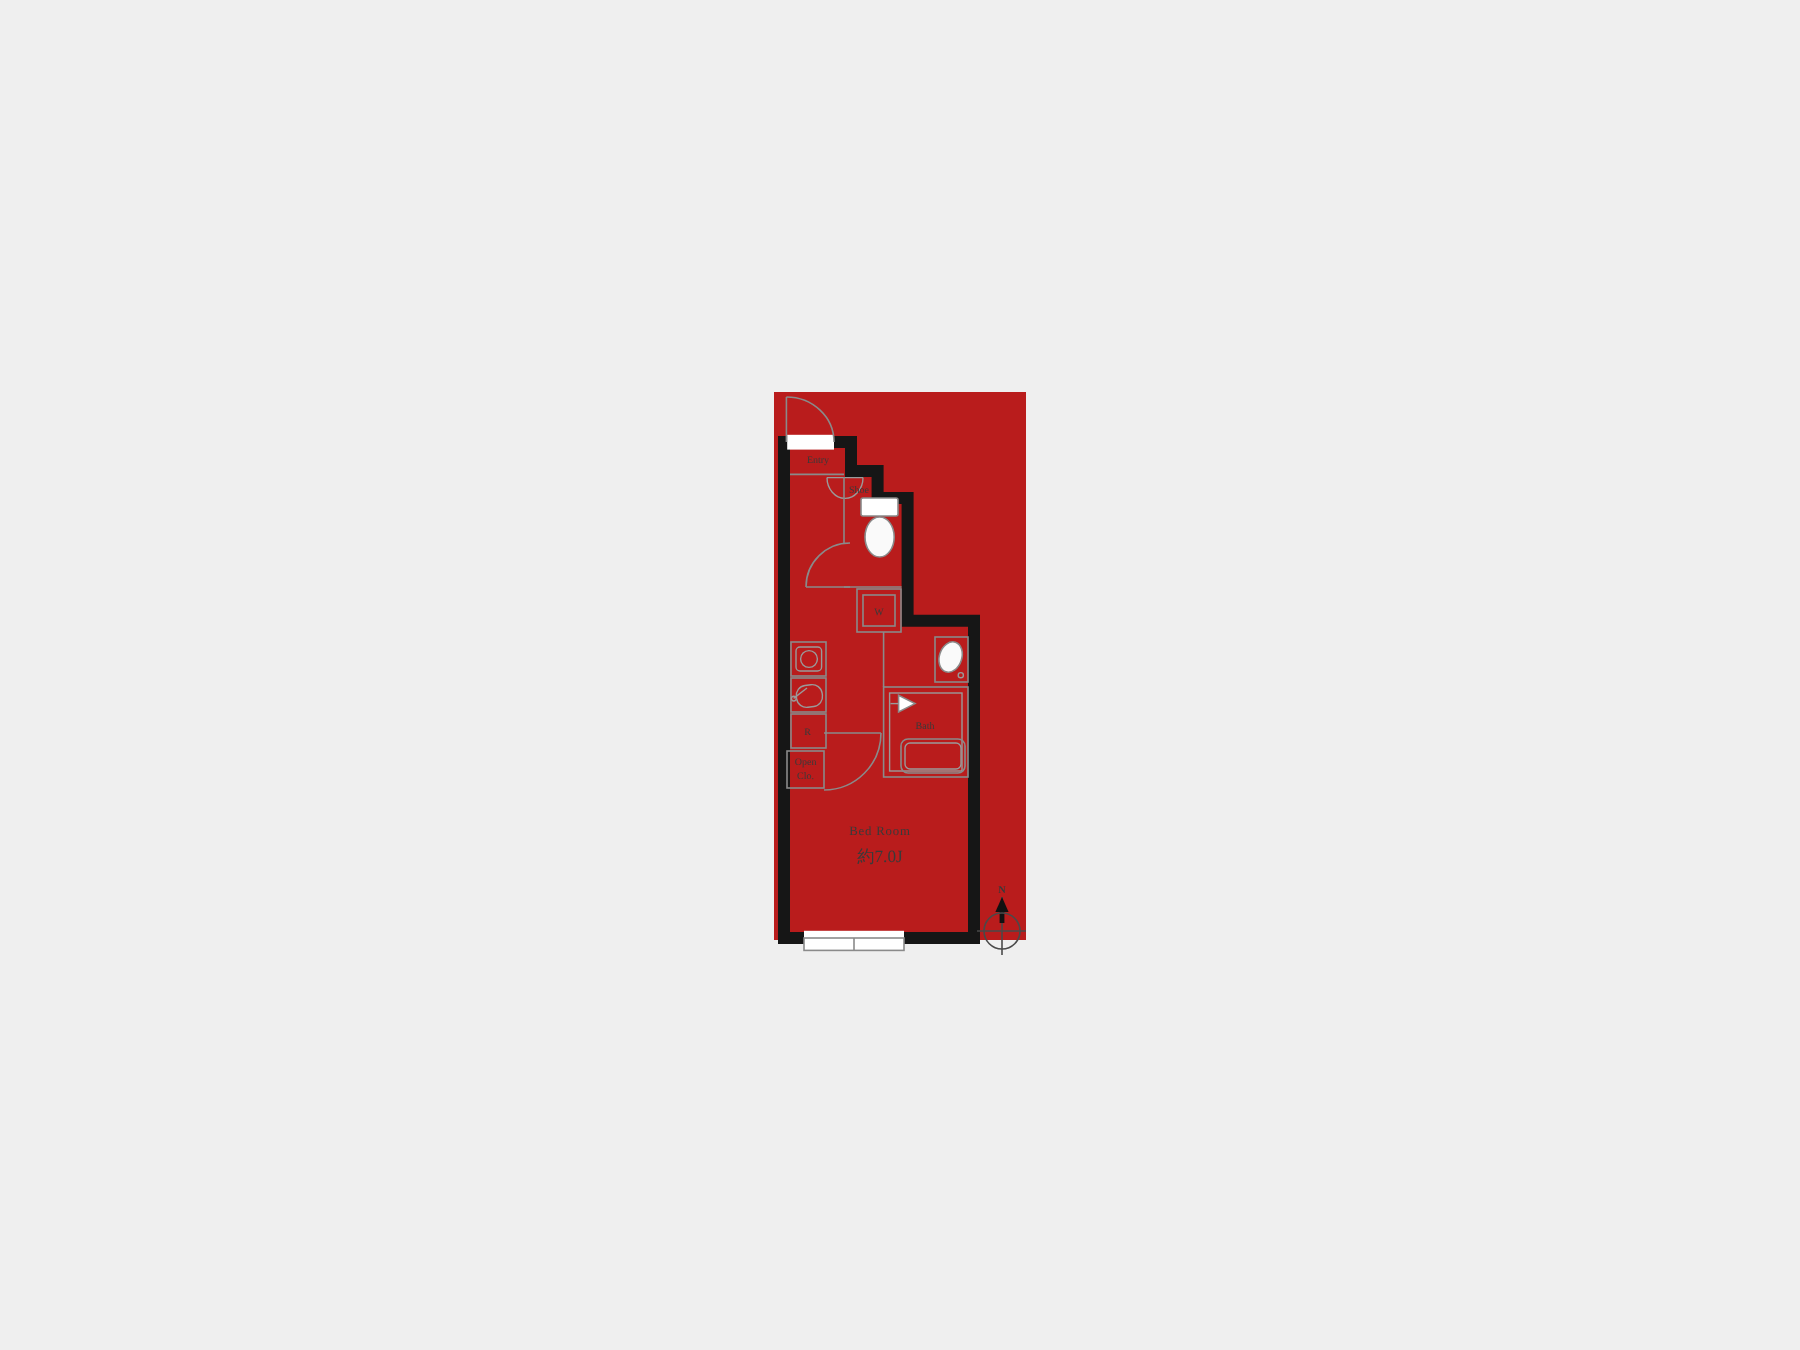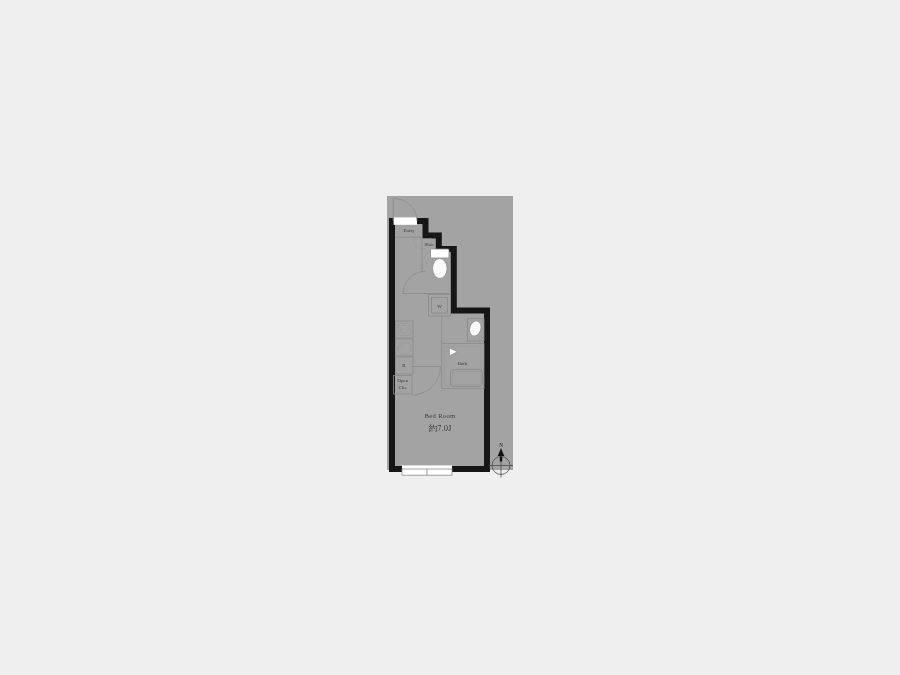--- a/index.html
+++ b/index.html
@@ -4,21 +4,21 @@
 <style>
   html,body{margin:0;padding:0;}
   body{width:900px;height:675px;overflow:hidden;}
   .page{
     position:relative;width:900px;height:675px;
     background:#efefef;
     font-family:"Liberation Serif","DejaVu Serif",serif;
   }
   .plan-canvas{
     position:absolute;left:387px;top:196px;width:126px;height:274px;
-    background:#a3a3a3;
+    background:#b91c1c;
   }
   .plan-canvas svg{display:block;width:126px;height:284px;}
   svg text{
     fill:#3a3a3a;
     font-family:"Liberation Serif","DejaVu Serif",serif;
   }
   .wall{stroke:#161616;stroke-width:6;fill:none;stroke-linejoin:miter;}
   .thin{stroke:#8a8a8a;stroke-width:0.8;fill:none;}
   .thin2{stroke:#9a9a9a;stroke-width:0.7;fill:none;}
   .fix{stroke:#8a8a8a;stroke-width:0.8;fill:#ffffff;}

